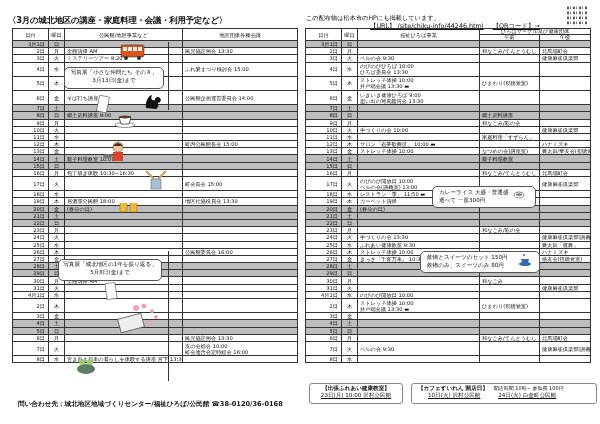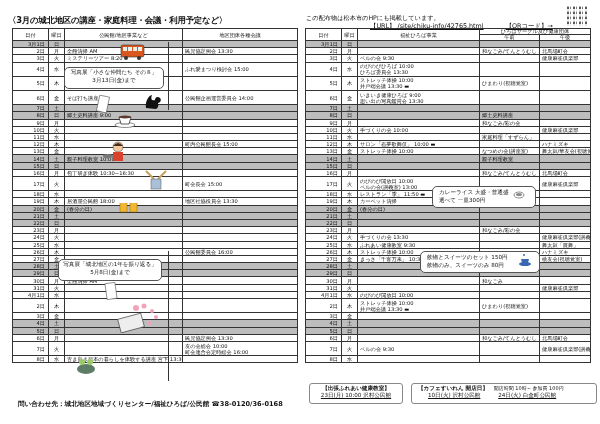--- a/index.html
+++ b/index.html
@@ -30,22 +30,22 @@
   .boxed u{text-decoration:underline;}
   .deco{position:absolute;}
   .vline{position:absolute;width:0;border-left:0.6px solid #333;}
 </style>
 </head>
 <body>
 
 <div class="title-left">〈3月の城北地区の講座・家庭料理・会議・利用予定など〉</div>
 <div class="note-right">この配布物は松本市のHPにも掲載しています。</div>
 <div class="url-line">
-  <span>【URL】 /site/chiku-info/42765.html</span>
-  <span style="margin-left:20px;text-decoration:underline;">【QRコード】→</span>
+  <span>【URL】 /site/chiku-info/44246.html</span>
+  <span style="margin-left:7px;text-decoration:underline;">【QRコード】→</span>
 </div>
 <div class="qr"></div>
 
 <table class="sched" id="left">
   <colgroup>
       <col style="width:36px">
       <col style="width:16px">
       <col style="width:118px">
       <col style="width:115px">
     </colgroup>

